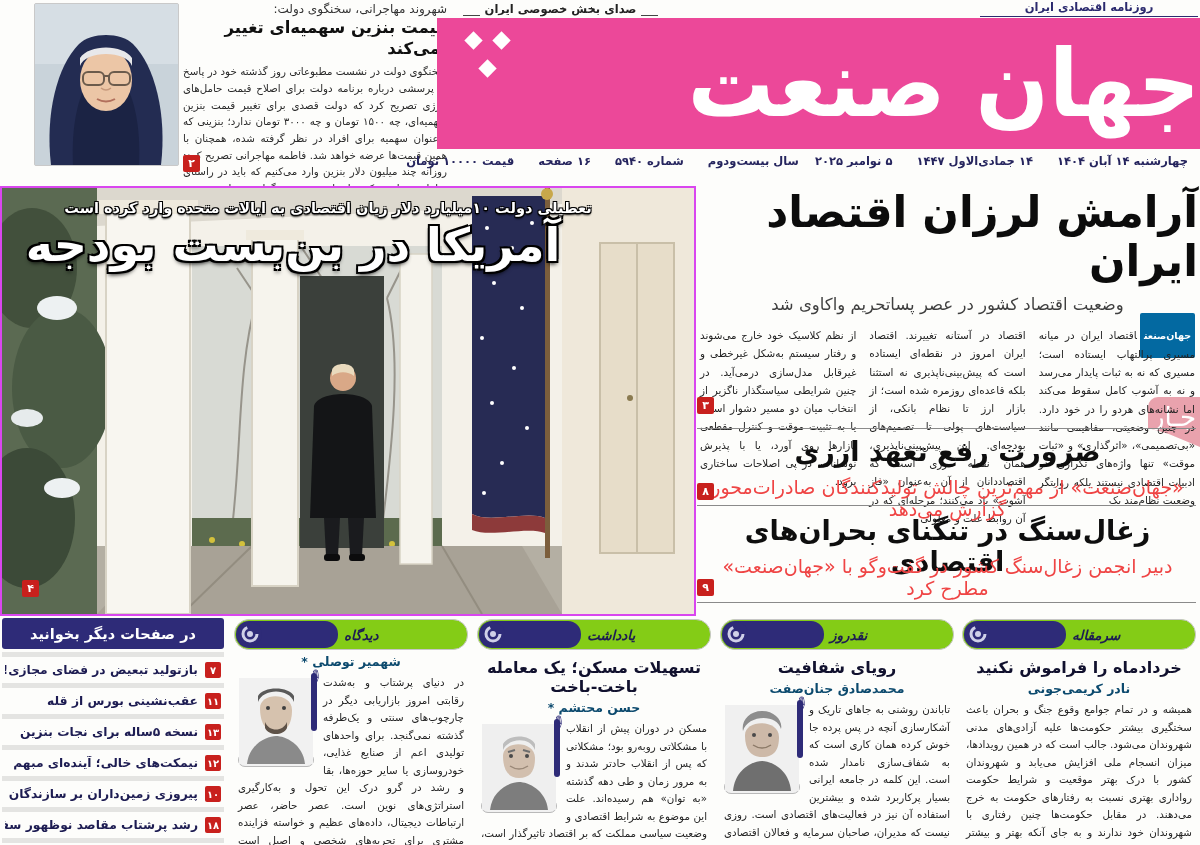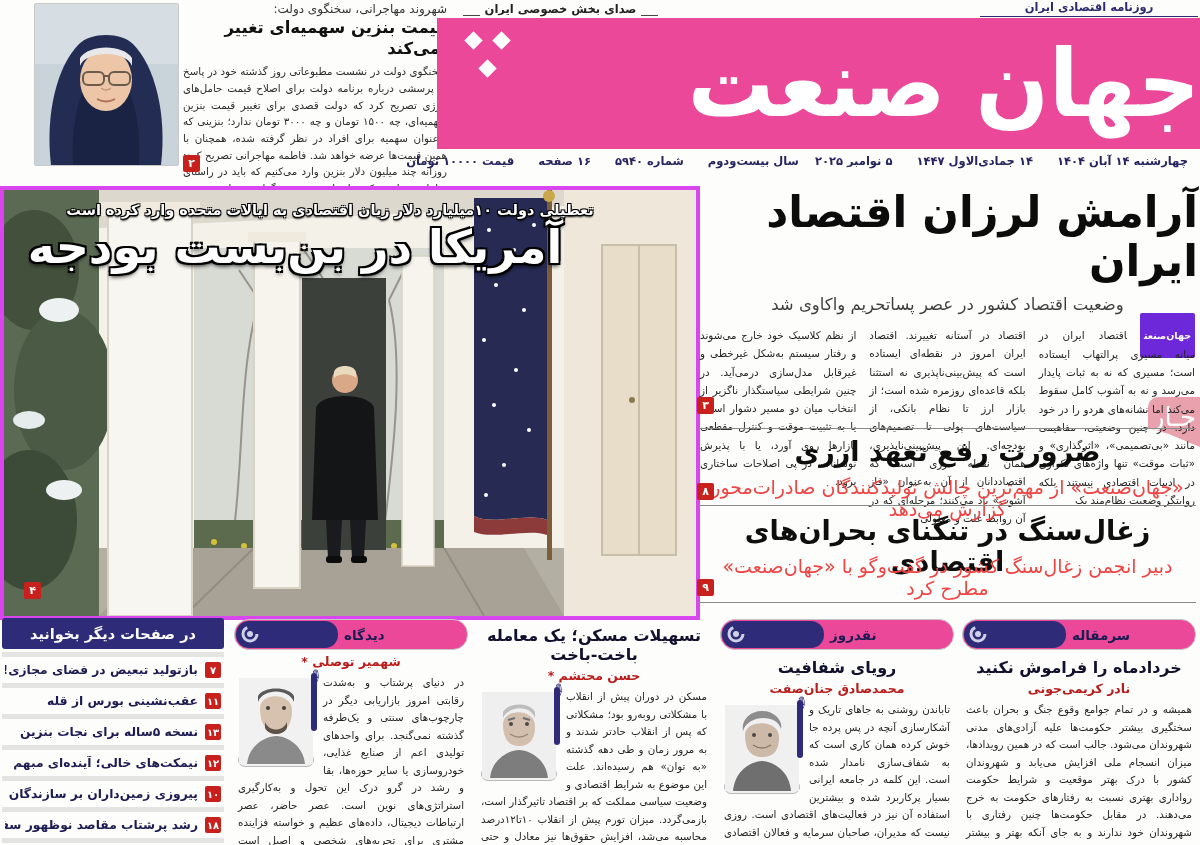--- a/index.html
+++ b/index.html
@@ -27,58 +27,58 @@
   .logo-band{left:437px;right:0;top:18px;height:131px;background:#ec4899;display:flex;align-items:center;justify-content:flex-start;overflow:hidden;}
   .logo-text{color:#ffffff;font-size:86px;font-weight:bold;line-height:1;transform:scaleY(1.08);letter-spacing:-2px;white-space:nowrap;}
   .logo-diamond{position:absolute;background:#fff;width:13px;height:13px;transform:rotate(45deg);}
   .dateline{left:443px;right:4px;top:151px;height:20px;display:flex;align-items:center;gap:8px;
             font-size:11.5px;font-weight:bold;color:#26255e;}
   .dateline .fill{flex:1;height:1.5px;background:#555;}
   .seg{white-space:nowrap;}
   .sep{display:inline-block;width:6px;height:6px;background:#c8201d;margin:0 4px;vertical-align:middle;}
 
   
-  .main-photo{left:0;top:186px;width:692px;height:426px;border:4px solid #d946ef;background:#e8eaea;overflow:hidden;}
+  .main-photo{left:0;top:186px;width:692px;height:426px;border:2px solid #d946ef;background:#e8eaea;overflow:hidden;}
   .photo-kicker{position:absolute;top:12px;left:0;right:40px;text-align:center;font-size:14.5px;font-weight:bold;color:#fff;
     text-shadow:-1px -1px 0 #000,1px -1px 0 #000,-1px 1px 0 #000,1px 1px 0 #000,0 2px 2px #000;}
   .photo-headline{position:absolute;top:30px;left:0;right:110px;text-align:center;font-size:46px;font-weight:bold;color:#fff;
     text-shadow:-2px -2px 0 #000,2px -2px 0 #000,-2px 2px 0 #000,2px 2px 0 #000,0 3px 4px rgba(0,0,0,.85);}
 
   
   .right-region{left:697px;top:186px;width:501px;height:430px;}
   .lead-headline{font-size:43px;font-weight:bold;color:#0c0c0c;text-align:right;line-height:1.15;margin-top:2px;}
   .lead-subhead{font-size:16.5px;color:#3f3f3f;text-align:center;margin-top:8px;}
   .lead-cols{display:flex;gap:13px;margin-top:12px;padding:0 3px;}
   .lead-col{flex:1;font-size:10.4px;line-height:1.76;text-align:justify;color:#232323;}
-  .src-tag{background:#6d28d9;color:#fff;font-size:9.5px;font-weight:bold;padding:17px 4px;border-radius:2px;margin-left:13px;}
+  .src-tag{background:#0369a1;color:#fff;font-size:9.5px;font-weight:bold;padding:17px 4px;border-radius:2px;margin-left:3px;}
   .story-headline{position:absolute;left:0;right:0;text-align:center;font-size:27px;font-weight:bold;color:#0e0e0e;}
   .story-subhead{position:absolute;left:0;right:0;text-align:center;font-size:19px;color:#ef4444;}
 
   
   .watermark{position:absolute;right:0;top:397px;width:52px;height:50px;background:rgba(213,72,96,0.5);
              border-radius:10px 0 0 6px;clip-path:polygon(0 0,100% 0,100% 100%,40% 74%,0 62%);
              color:#fff;font-weight:normal;font-size:26px;text-align:center;line-height:40px;overflow:hidden;}
 
   
   .sidebar{left:2px;top:618px;width:222px;height:227px;overflow:hidden;}
   .sb-header{height:31px;background:#2e2b78;border-radius:3px;color:#fff;font-size:14.5px;font-weight:bold;
              display:flex;align-items:center;justify-content:center;}
   .sb-strip{height:5px;background:#e4e4e2;margin:3px 0;}
   .sb-item{height:20px;display:flex;align-items:center;gap:7px;padding:0 3px;}
   .sb-num{width:16px;height:16px;background:#c8201d;color:#fff;font-size:10px;font-weight:bold;border-radius:2px;
           display:flex;align-items:center;justify-content:center;flex:none;}
   .sb-label{font-size:12.3px;font-weight:bold;color:#1d1c52;white-space:nowrap;overflow:hidden;}
 
   .card{position:absolute;top:618px;width:238px;height:227px;overflow:hidden;}
-  .pill{position:relative;height:29px;margin:1px 2px 0 2px;background:#ec4899;border:1.5px solid #c6c6c6;border-radius:15px;}
+  .pill{position:relative;height:29px;margin:1px 2px 0 2px;background:#84cc16;border:1.5px solid #c6c6c6;border-radius:15px;font-style:italic;}
   .pill-navy{position:absolute;left:1px;top:1px;bottom:1px;width:44%;background:#2e2b78;border-radius:13px;}
   .pill-icon{position:absolute;left:2px;top:1px;}
   .pill-label{position:absolute;left:47%;top:50%;transform:translateY(-50%);font-size:13.5px;font-weight:bold;color:#1d1c52;white-space:nowrap;}
   .card-headline{margin-top:8px;text-align:center;font-size:16px;font-weight:bold;color:#11112e;line-height:1.2;}
-  .card-author{margin-top:4px;text-align:center;font-size:12.5px;font-weight:bold;color:#b91c1c;}
+  .card-author{margin-top:4px;text-align:center;font-size:12.5px;font-weight:bold;color:#0c4a6e;}
   .card-body{margin:5px 6px 0 6px;font-size:10.3px;line-height:1.7;text-align:justify;color:#242424;}
   .portrait{float:left;width:76px;height:88px;margin:4px 9px 3px 0;position:relative;}
   .portrait .ph{width:74px;height:86px;border:1px solid #b9b9b9;border-radius:7px;overflow:hidden;background:#f1f1f1;}
   .portrait .accent{position:absolute;right:-3px;top:-5px;width:6px;height:58px;background:#2e2b78;border-radius:3px;}
   .portrait .clip{position:absolute;right:-8px;top:-14px;color:#2e2b78;font-size:15px;transform:rotate(35deg);}
 </style>
 </head>
 <body>
 
 <div class="page">
@@ -308,20 +308,29 @@
               <circle cx="45" cy="30" r="2" fill="#4a4a4a"></circle>
         </svg></span>
         <span class="accent"></span>
         <span class="clip">✎</span>
       </span>
       <span>تاباندن روشنی به جاهای تاریک و آشکارسازی آنچه در پس پرده جا خوش کرده همان کاری است که به شفاف‌سازی نامدار شده است. این کلمه در جامعه ایرانی بسیار پرکاربرد شده و بیشترین استفاده آن نیز در فعالیت‌های اقتصادی است. روزی نیست که مدیران، صاحبان سرمایه و فعالان اقتصادی و حتی مدیران اداره‌کننده کشور خواستار شفاف‌سازی نشوند. با این همه به نظر می‌رسد ایرانیان همچنان در رویای شفافیت مانده‌اند. شهروندان ایرانی نیز به مرور با این اصطلاح آشنا شده و در گفت‌وگوهای خود و نیز در طرح خواسته‌هایشان از دولت و</span>
     </div>
   </div>
 
   <div class="card" style="left:475px;">
+    <div class="pill">
+      <div class="pill-navy"></div>
+      <svg class="pill-icon" width="26" height="26" viewBox="0 0 26 26">
+        <circle cx="13" cy="13" r="12" fill="#2e2b78"></circle>
+        <circle cx="13" cy="13" r="7" fill="none" stroke="#cfd0e8" stroke-width="3" stroke-dasharray="30 14"></circle>
+        <circle cx="13" cy="13" r="3" fill="#cfd0e8"></circle>
+      </svg>
+      <span class="pill-label">یادداشت</span>
+    </div>
     <div class="card-headline">تسهیلات مسکن؛ یک معامله باخت-باخت</div>
     <div class="card-author">حسن محتشم *</div>
     <div class="card-body">
       <span class="portrait">
         <span class="ph"><svg width="74" height="86" viewBox="0 0 74 86">
           <rect width="74" height="86" fill="#efefef"></rect>
           <path d="M21,32 C21,16 53,16 53,34 C53,46 49,54 37,54 C25,54 21,44 21,32 Z" fill="#d2bfae"></path>
           <path d="M21,26 C26,14 48,12 53,26 L53,20 C48,10 26,10 21,20 Z" fill="#bdbdbd"></path>
           <path d="M8,86 C10,66 28,58 37,58 C46,58 64,66 66,86 Z" fill="#7d7d7d"></path>
           <path d="M28,42 Q37,48 46,42" stroke="#9a8878" stroke-width="1.5" fill="none"></path>

